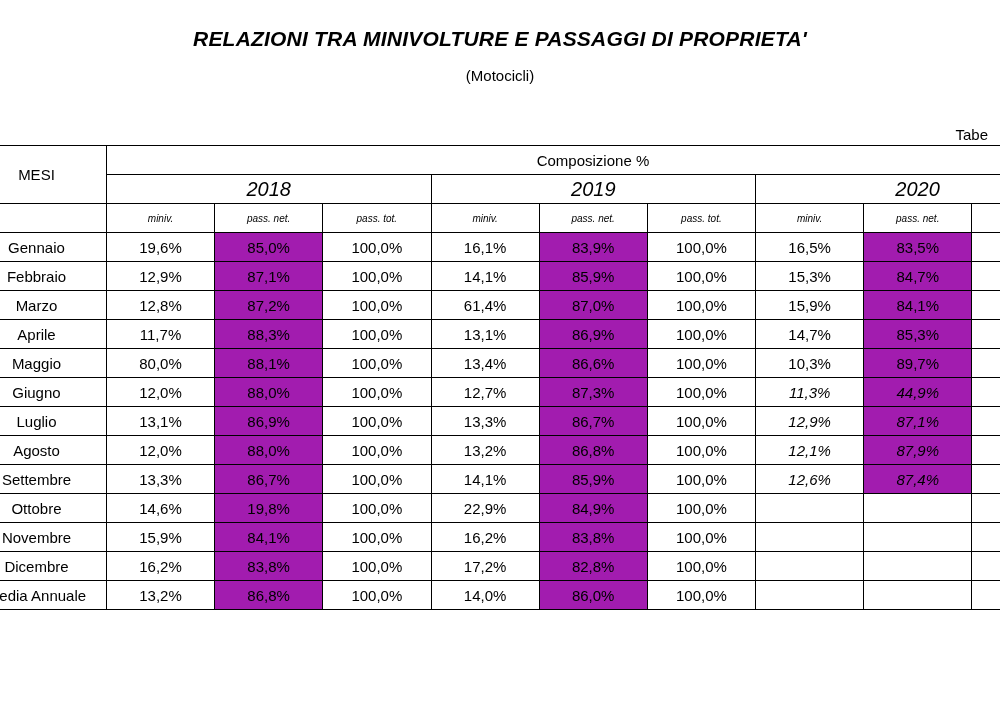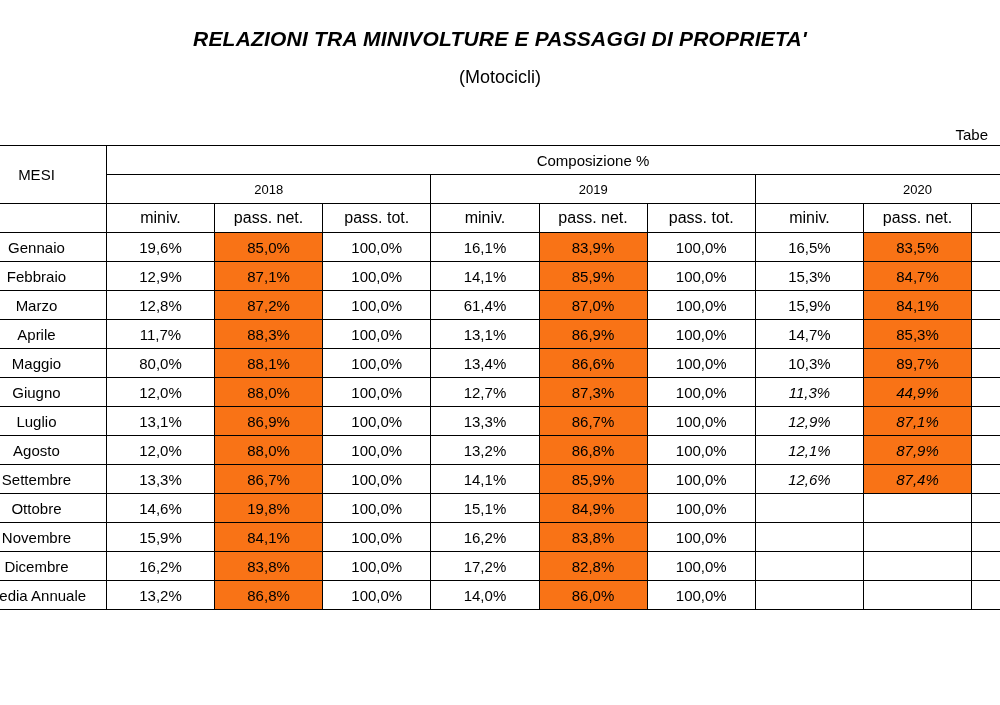--- a/index.html
+++ b/index.html
@@ -21,21 +21,21 @@
   .title {
     text-align: center;
     font-size: 21px;
     font-weight: bold;
     font-style: italic;
     letter-spacing: 0.2px;
     margin-top: 27px;
   }
   .subtitle {
     text-align: center;
-    font-size: 18px;
+    font-size: 15px;
     margin-top: 16px;
   }
   .tablabel {
     position: absolute;
     right: 12px;
     top: 99px;
     font-size: 15px;
     white-space: nowrap;
   }
   .tablewrap {
@@ -60,29 +60,29 @@
   }
   .col-mesi { width: 148px; }
   .col-val { width: 110px; }
 
   .cell-mesi {
     text-align: left;
     padding-left: 6px !important;
     font-size: 15px;
   }
   .hdr-comp { font-size: 15px; height: 34px; }
-  .hdr-year { font-size: 13px; height: 36px; }
-  .hdr-sub  { font-size: 16px; height: 34px; }
+  .hdr-year { font-size: 20px; height: 36px; font-style: italic; }
+  .hdr-sub  { font-size: 10px; height: 34px; font-style: italic; }
   .mesi-head {
     font-size: 15px;
     text-align: left;
     padding-left: 6px !important;
   }
   .val { font-size: 15px; height: 33px; }
-  .val.shade { background: #f97316; margin-left: 16px; }
+  .val.shade { background: #a21caf; margin-left: 16px; }
   .val.prov { font-style: italic; }
   .row-avg td { height: 36px; }
   .empty { background: #ffffff; }
 </style>
 </head>
 <body>
 
 <div class="page">
 
   <div class="title">RELAZIONI TRA MINIVOLTURE E PASSAGGI DI PROPRIETA'</div>
@@ -234,21 +234,21 @@
             <td class="val">100,0%</td>
             <td class="val prov">12,6%</td>
             <td class="val shade prov">87,4%</td>
             <td class="val prov">100</td>
           </tr>
           <tr>
             <td class="cell-mesi">Ottobre</td>
             <td class="val">14,6%</td>
             <td class="val shade">19,8%</td>
             <td class="val">100,0%</td>
-            <td class="val">15,1%</td>
+            <td class="val">22,9%</td>
             <td class="val shade">84,9%</td>
             <td class="val">100,0%</td>
             <td class="val empty"></td>
             <td class="val empty"></td>
             <td class="val empty"></td>
           </tr>
           <tr>
             <td class="cell-mesi">Novembre</td>
             <td class="val">15,9%</td>
             <td class="val shade">84,1%</td>

